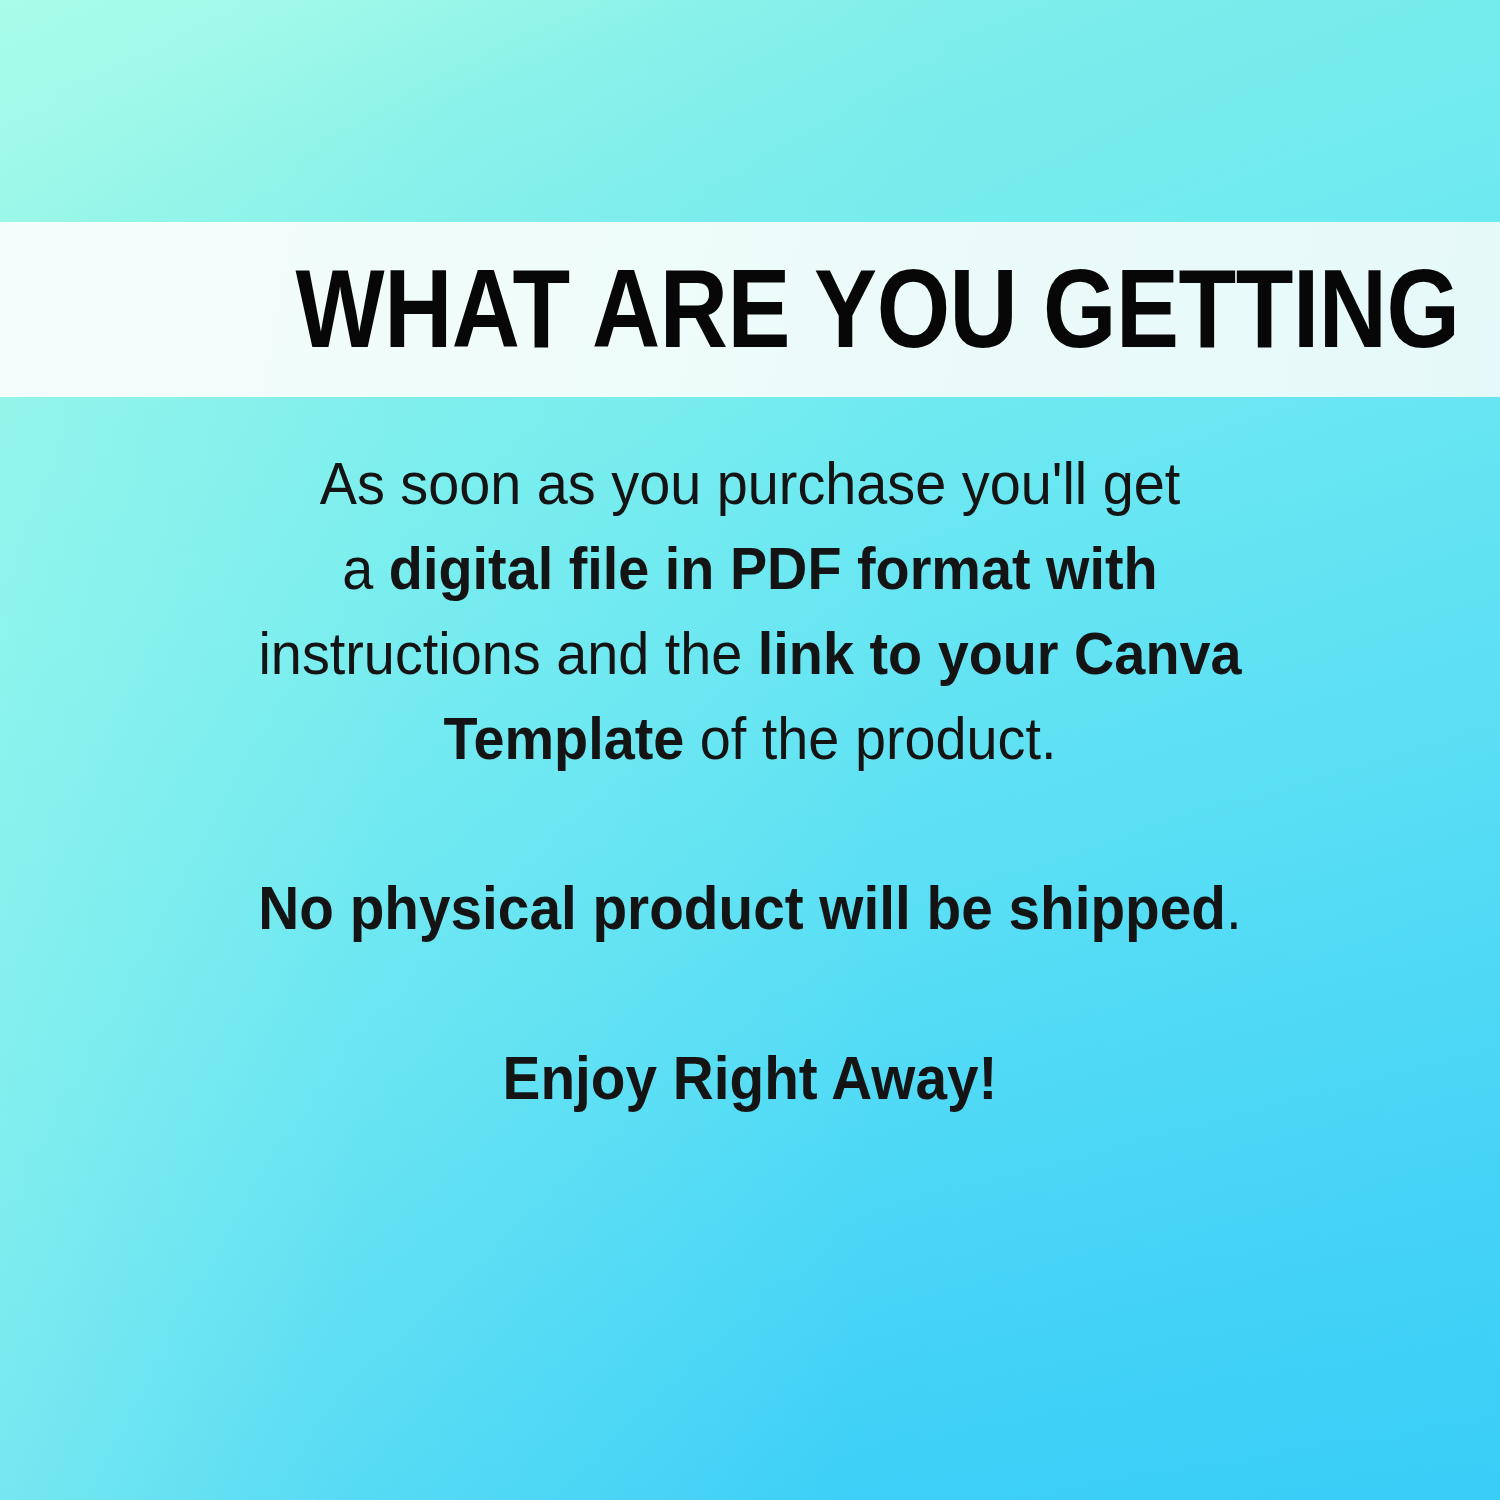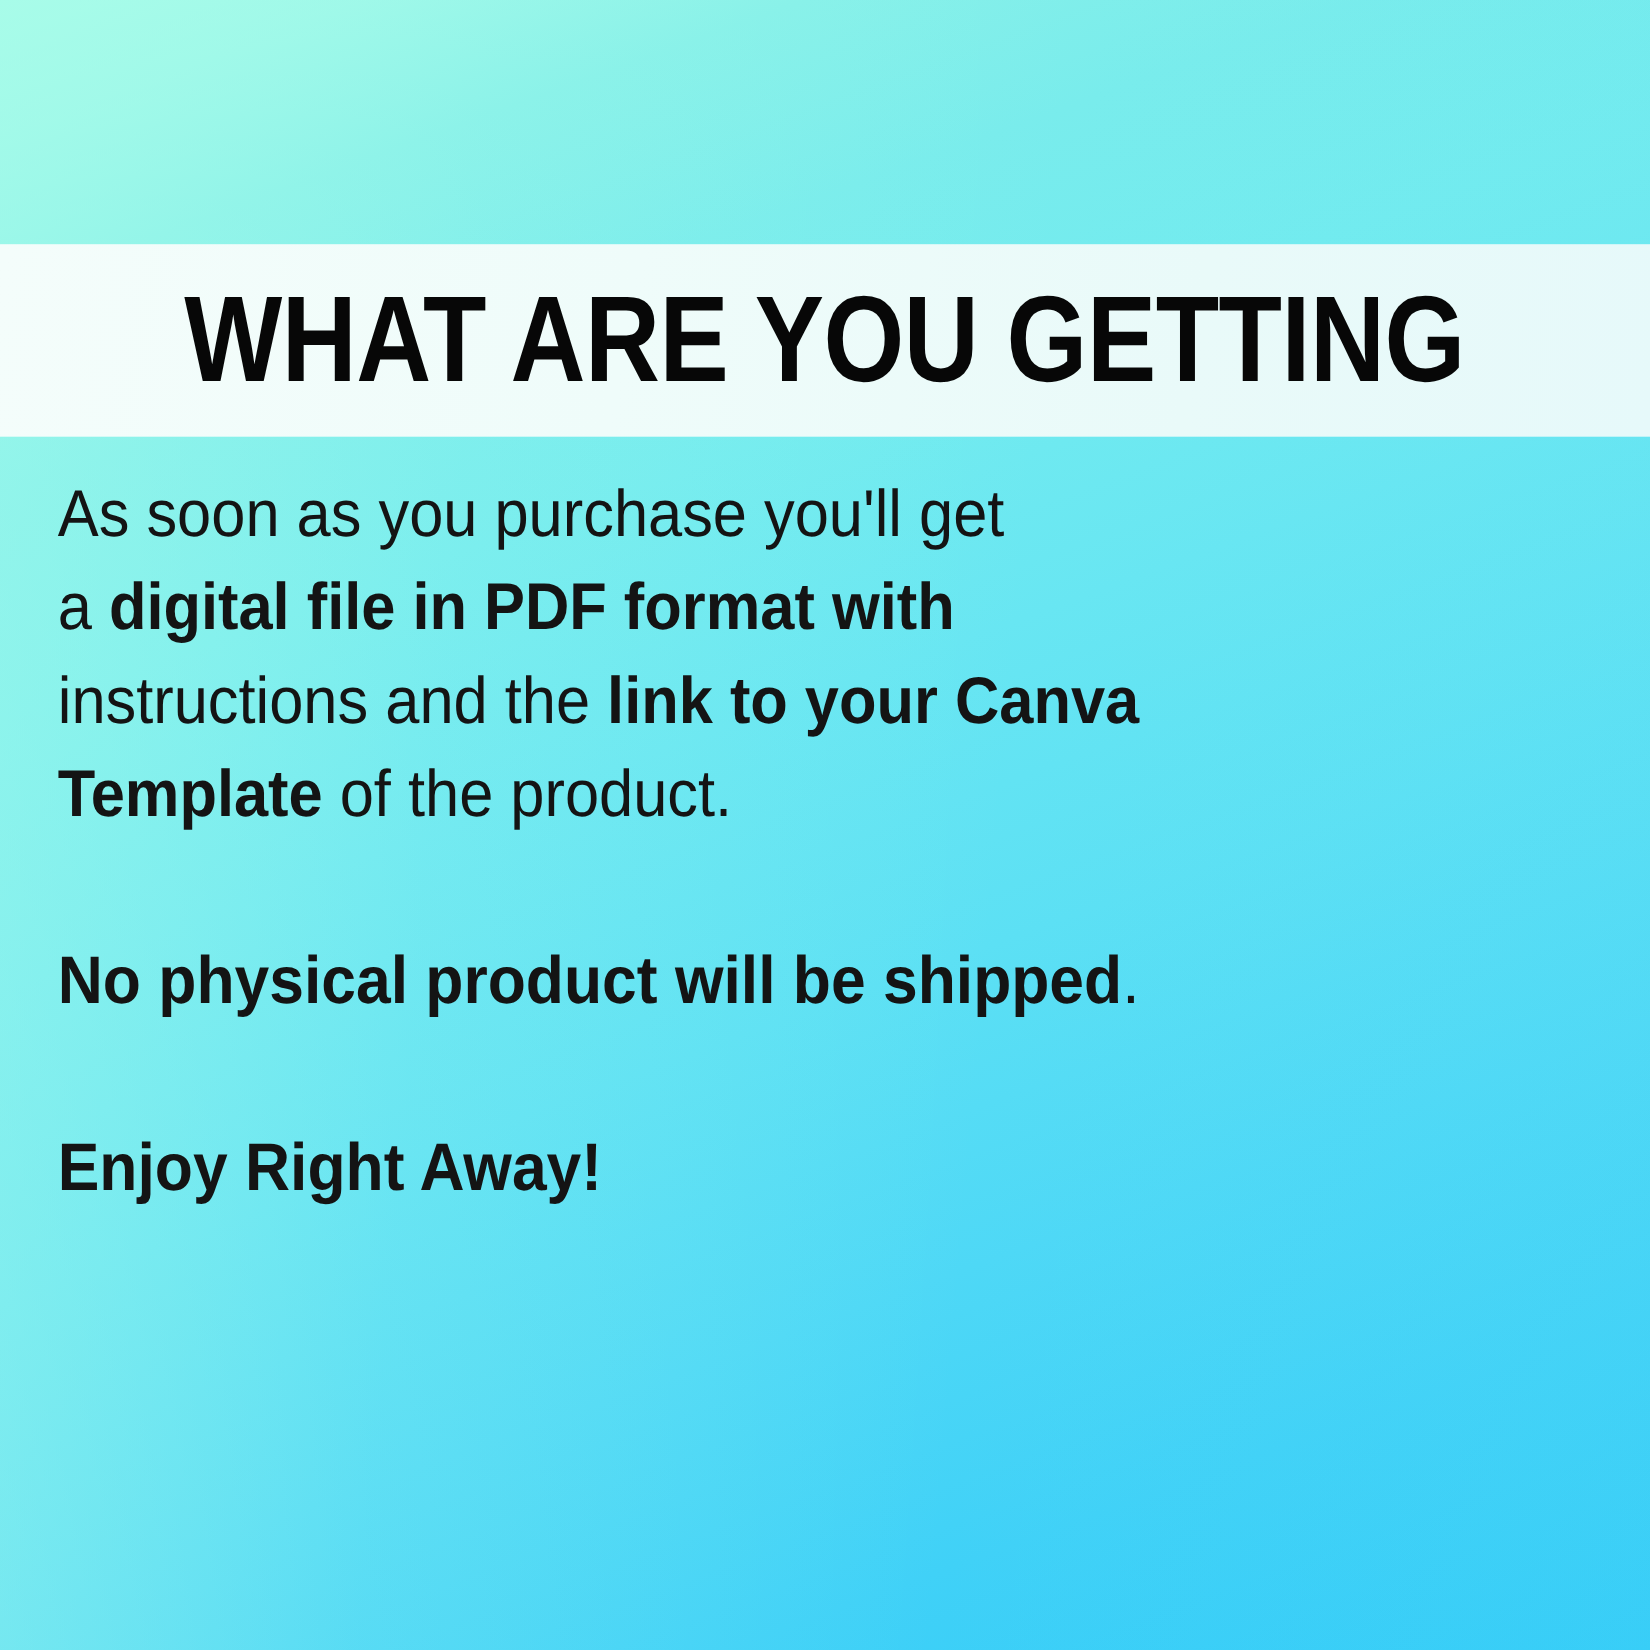--- a/index.html
+++ b/index.html
@@ -53,21 +53,21 @@
   
   .title-band {
     position: absolute;
     left: 0;
     top: 222px;
     width: 1500px;
     height: 175px;
     background: linear-gradient(100deg, #F4FDFB 0%, #EFFCFA 38%, #E9FAF9 72%, #E6F9FA 100%);
     display: flex;
     align-items: center;
-    justify-content: center;
+    justify-content: flex-end;
     z-index: 2;
   }
 
   .poster-title {
     margin: 0;
     color: #070707;
     font-family: "Liberation Sans", sans-serif;
     font-weight: 700;
     font-size: 101px;
     line-height: 1;
@@ -75,23 +75,24 @@
     transform: scaleX(0.935) scaleY(1.10);
     transform-origin: center center;
     white-space: nowrap;
     text-align: center;
   }
 
   
   .body-copy {
     position: absolute;
     left: 0;
-    top: 424px;
+    top: 441px;
     width: 1500px;
     z-index: 2;
+    text-align: center;
     color: #141414;
     font-family: "Liberation Sans", sans-serif;
   }
 
   .para {
     margin: 0;
     font-size: 60px;
     line-height: 85px;
     font-weight: 400;
     transform: scaleX(0.93);

